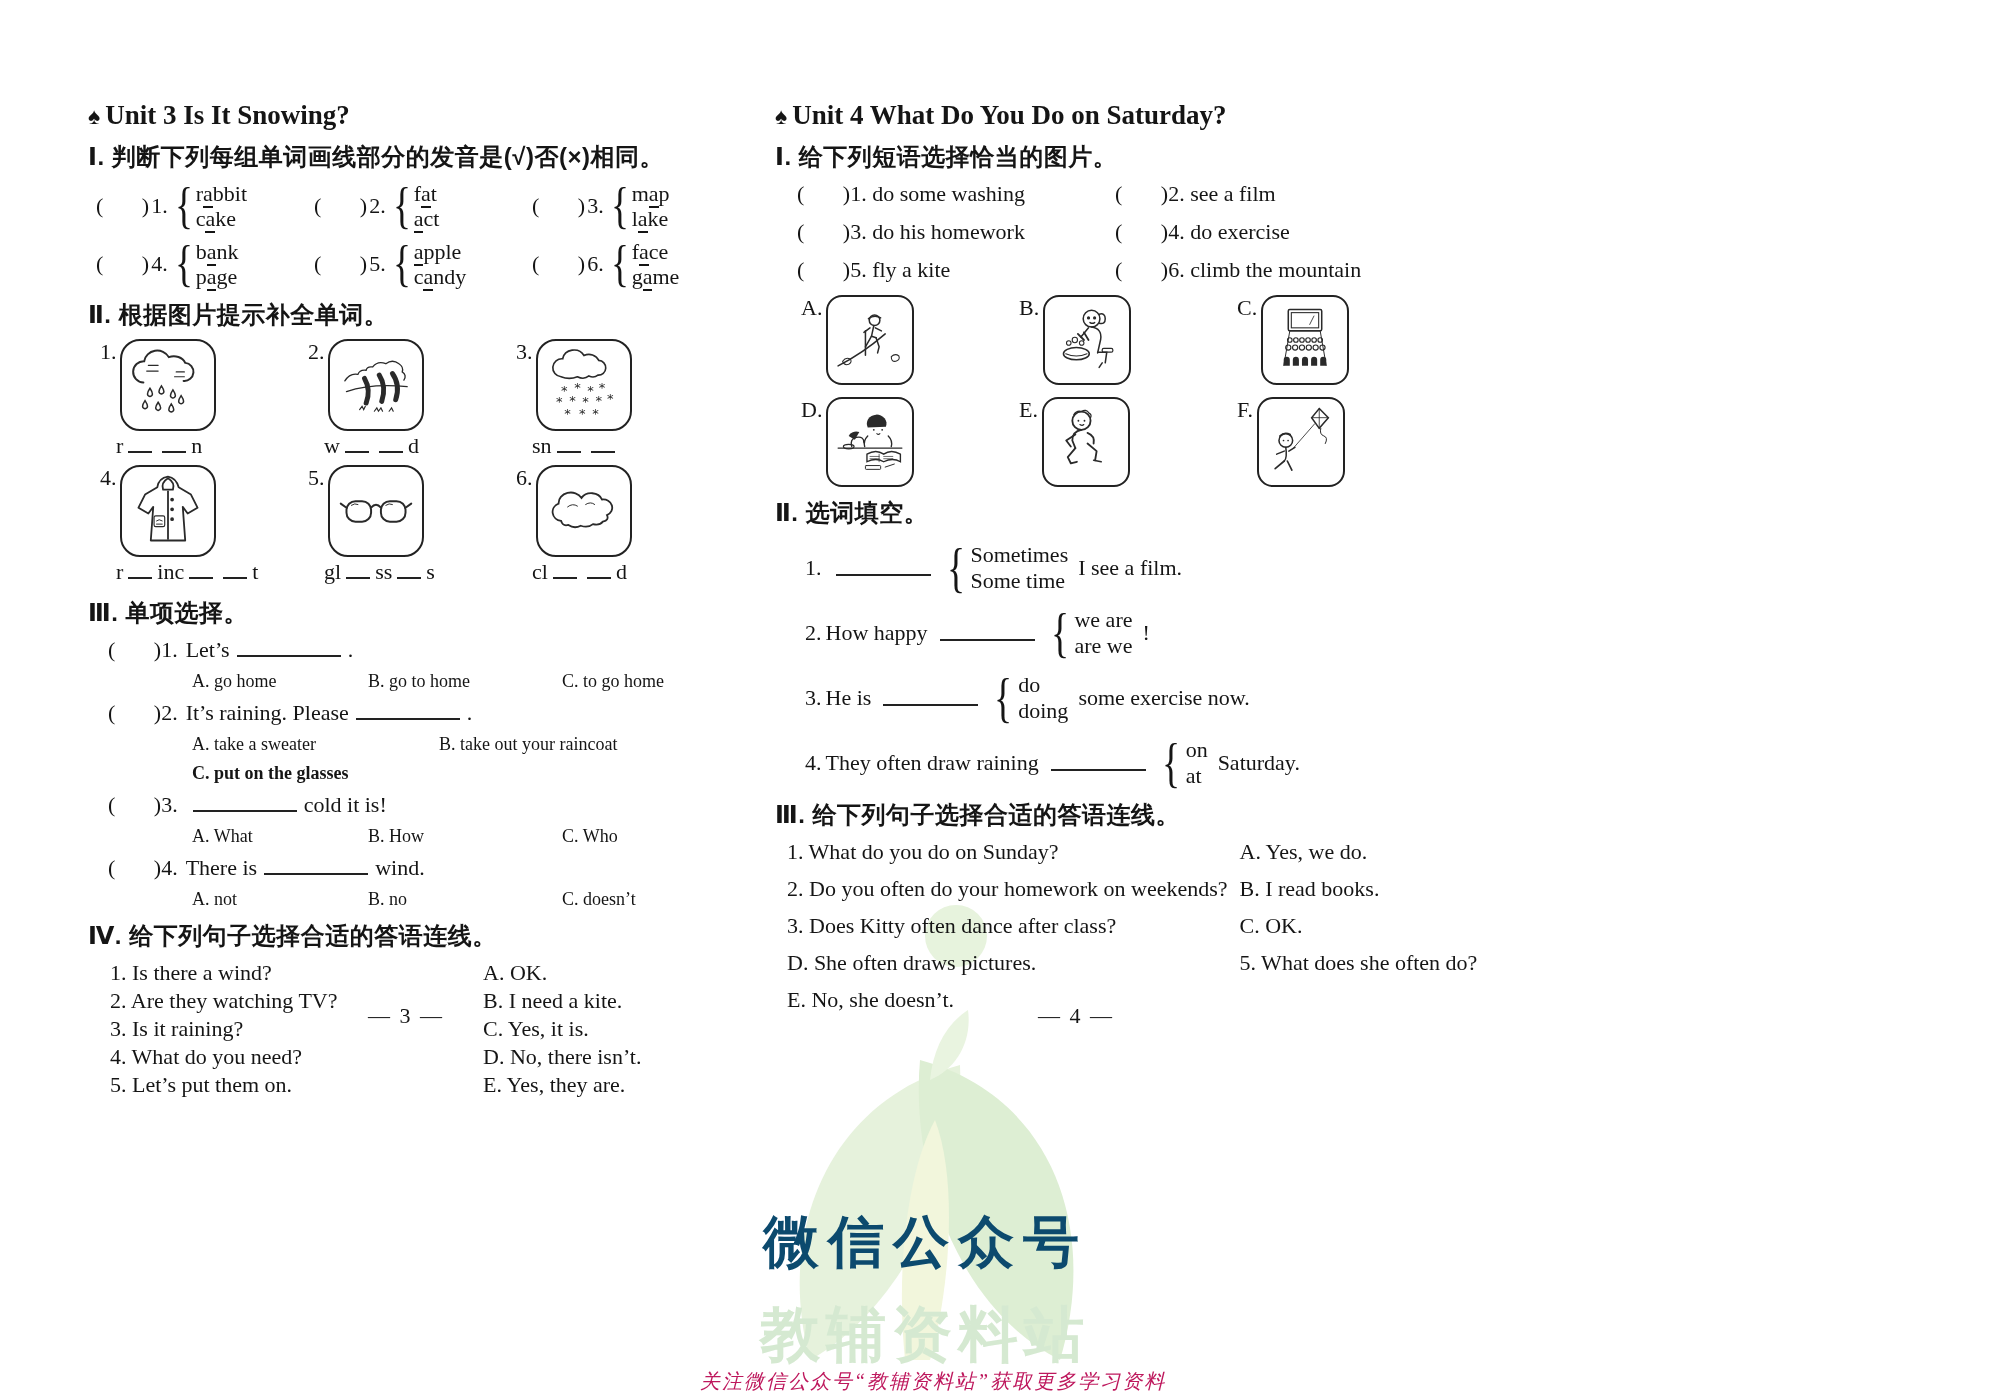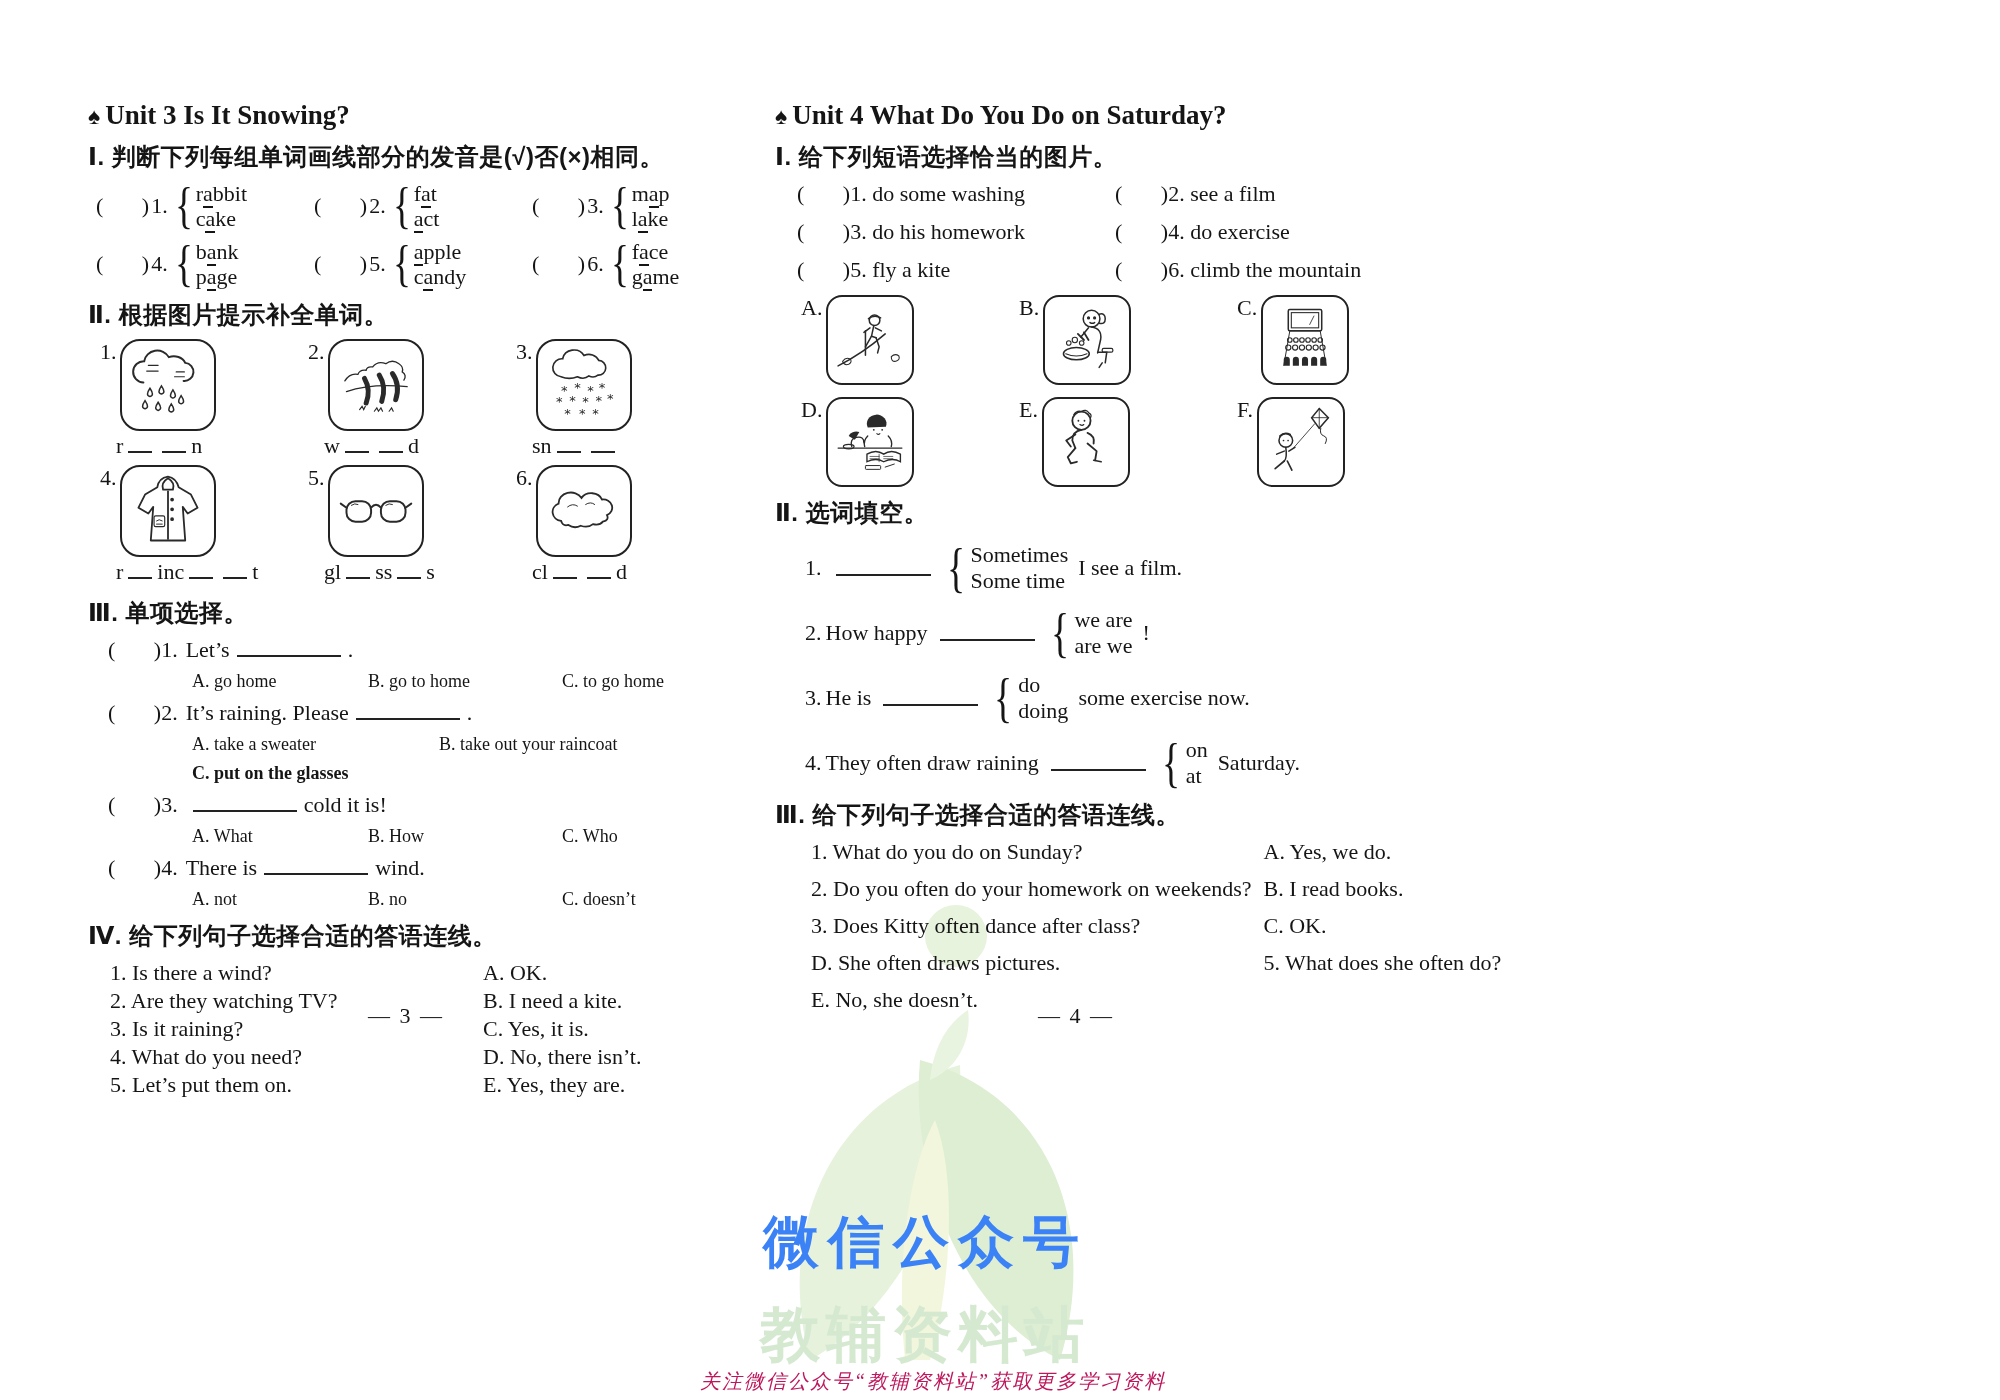--- a/index.html
+++ b/index.html
@@ -2,21 +2,21 @@
 <html><head>
 <meta charset="utf-8">
 <style>
   html,body{margin:0;padding:0;background:#ffffff;}
   body{width:2000px;height:1400px;position:relative;font-family:"Liberation Serif",serif;color:#151515;overflow:hidden;}
   .sheet{position:absolute;inset:0;}
 
   
   .wm-circle{position:absolute;left:925px;top:905px;width:62px;height:62px;border-radius:50%;background:#e7f3dd;}
   .wm-leaf{position:absolute;left:600px;top:930px;width:660px;height:430px;}
-  .wm-text{position:absolute;font-family:"Liberation Sans","DejaVu Sans",sans-serif;font-weight:700;color:#3b82f6;white-space:nowrap;}
+  .wm-text{position:absolute;font-family:"Liberation Sans","DejaVu Sans",sans-serif;font-weight:700;color:#0c4a6e;white-space:nowrap;}
   .wm1{left:763px;top:1205px;font-size:56px;letter-spacing:9px;}
   .wm2{left:760px;top:1295px;font-size:60px;letter-spacing:6px;color:#d5e9d1;}
   .script-line{position:absolute;left:700px;top:1368px;font-size:20px;font-style:italic;color:#be185d;letter-spacing:2px;font-family:"Liberation Serif",serif;}
 
   
   .page{position:absolute;top:100px;width:650px;}
   .page-left{left:88px;}
   .page-right{left:775px;}
   .title-row{display:flex;align-items:baseline;gap:5px;font-weight:700;font-size:27px;font-family:"Liberation Serif",serif;margin:0 0 8px 0;}
   .suit{font-size:23px;}
@@ -44,21 +44,21 @@
   
   .qrow{display:flex;align-items:baseline;font-size:22px;margin:8px 0 0 20px;white-space:nowrap;}
   .qnum{margin-right:8px;}
   .optrow{display:grid;font-size:18px;margin:8px 0 0 104px;}
   .cols3{grid-template-columns:176px 194px auto;}
   .cols2{grid-template-columns:247px auto;}
   .cols1{grid-template-columns:auto;font-weight:bold;}
 
   
   .match{display:grid;grid-template-columns:373px auto;row-gap:2px;font-size:22px;margin:4px 0 0 22px;}
-  .match2{display:grid;grid-template-columns:max-content auto;column-gap:12px;row-gap:11px;font-size:22px;margin:4px 0 0 36px;}
+  .match2{display:grid;grid-template-columns:max-content auto;column-gap:12px;row-gap:11px;font-size:22px;margin:4px 0 0 12px;}
   .ml,.mr{white-space:nowrap;}
 
   
   .phrases{display:grid;grid-template-columns:318px auto;row-gap:12px;font-size:22px;margin:6px 0 0 22px;}
   .phr{display:flex;white-space:nowrap;}
   .pics{display:grid;grid-template-columns:218px 218px auto;row-gap:12px;margin:12px 0 0 26px;}
   .piccell{display:flex;align-items:flex-start;gap:4px;font-size:22px;}
   .box2{width:84px;height:86px;border:2px solid #222;border-radius:16px;display:flex;align-items:center;justify-content:center;background:#fff;}
 
   

